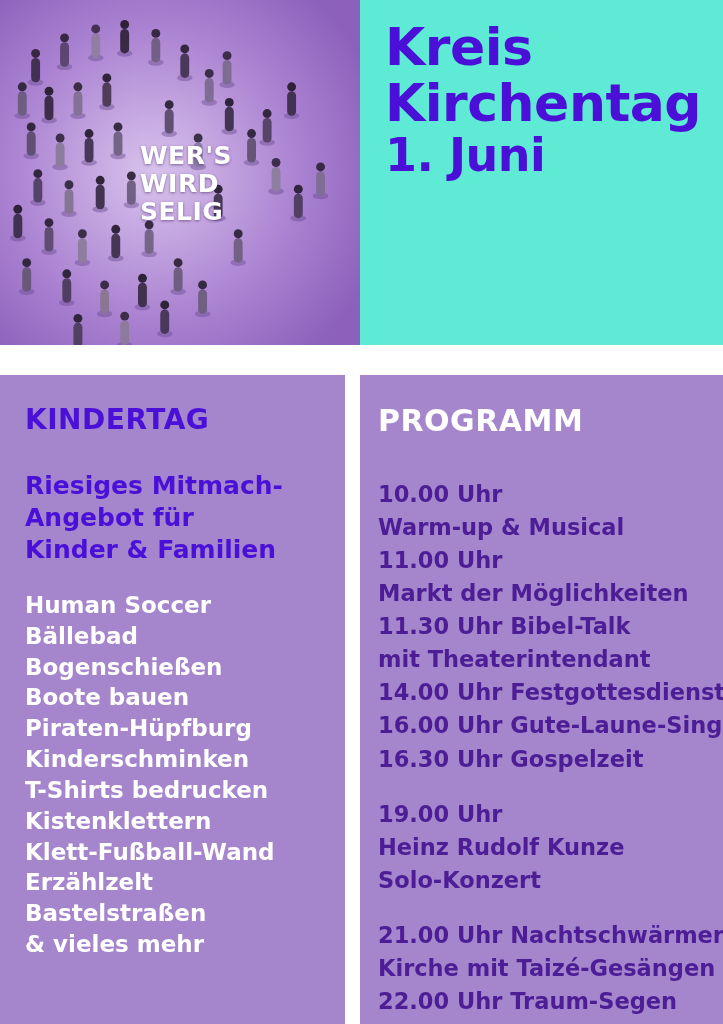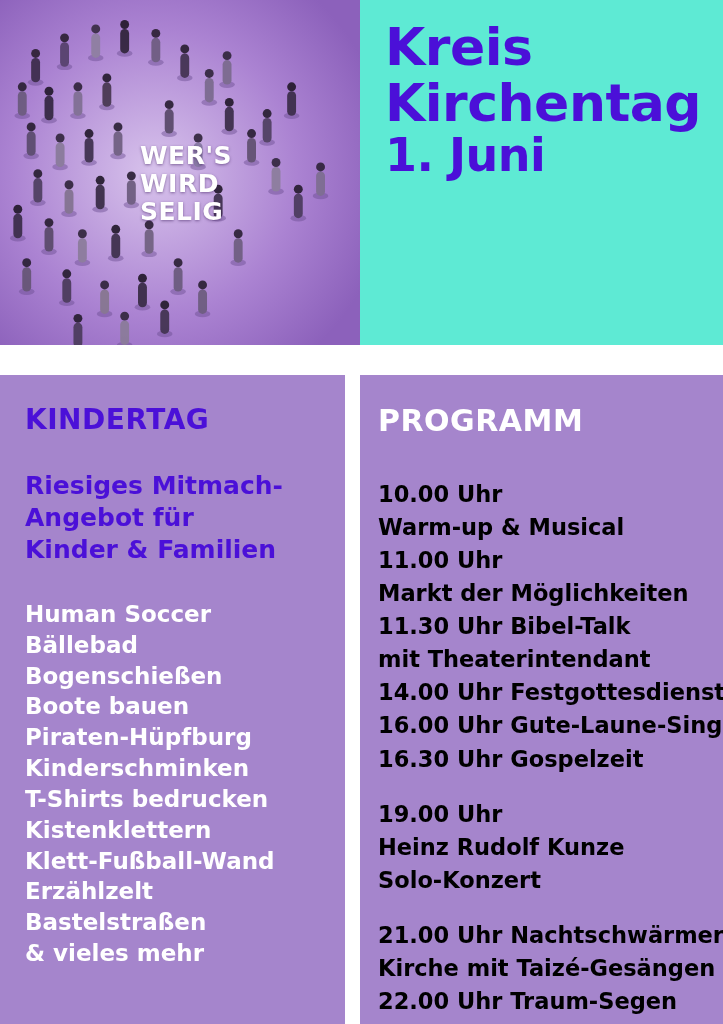--- a/index.html
+++ b/index.html
@@ -100,33 +100,33 @@
     font-weight: bold;
     font-size: 30px;
     letter-spacing: 0.5px;
     margin: 0 0 40px 0;
   }
   .sub-kinder {
     color: #4b10d8;
     font-weight: bold;
     font-size: 25px;
     line-height: 1.28;
-    margin-bottom: 33px;
+    margin-bottom: 24px;
   }
   .activity-list {
     list-style: none;
     margin: 0;
     padding: 0;
     color: #ffffff;
     font-weight: bold;
     font-size: 23px;
     line-height: 1.34;
   }
   .program-block {
-    color: #000000;
+    color: #4c1d95;
     font-weight: bold;
     font-size: 22.5px;
     line-height: 1.47;
     margin-bottom: 22px;
   }
   .program-block div { white-space: nowrap; }
 </style>
 </head>
 <body>
 

